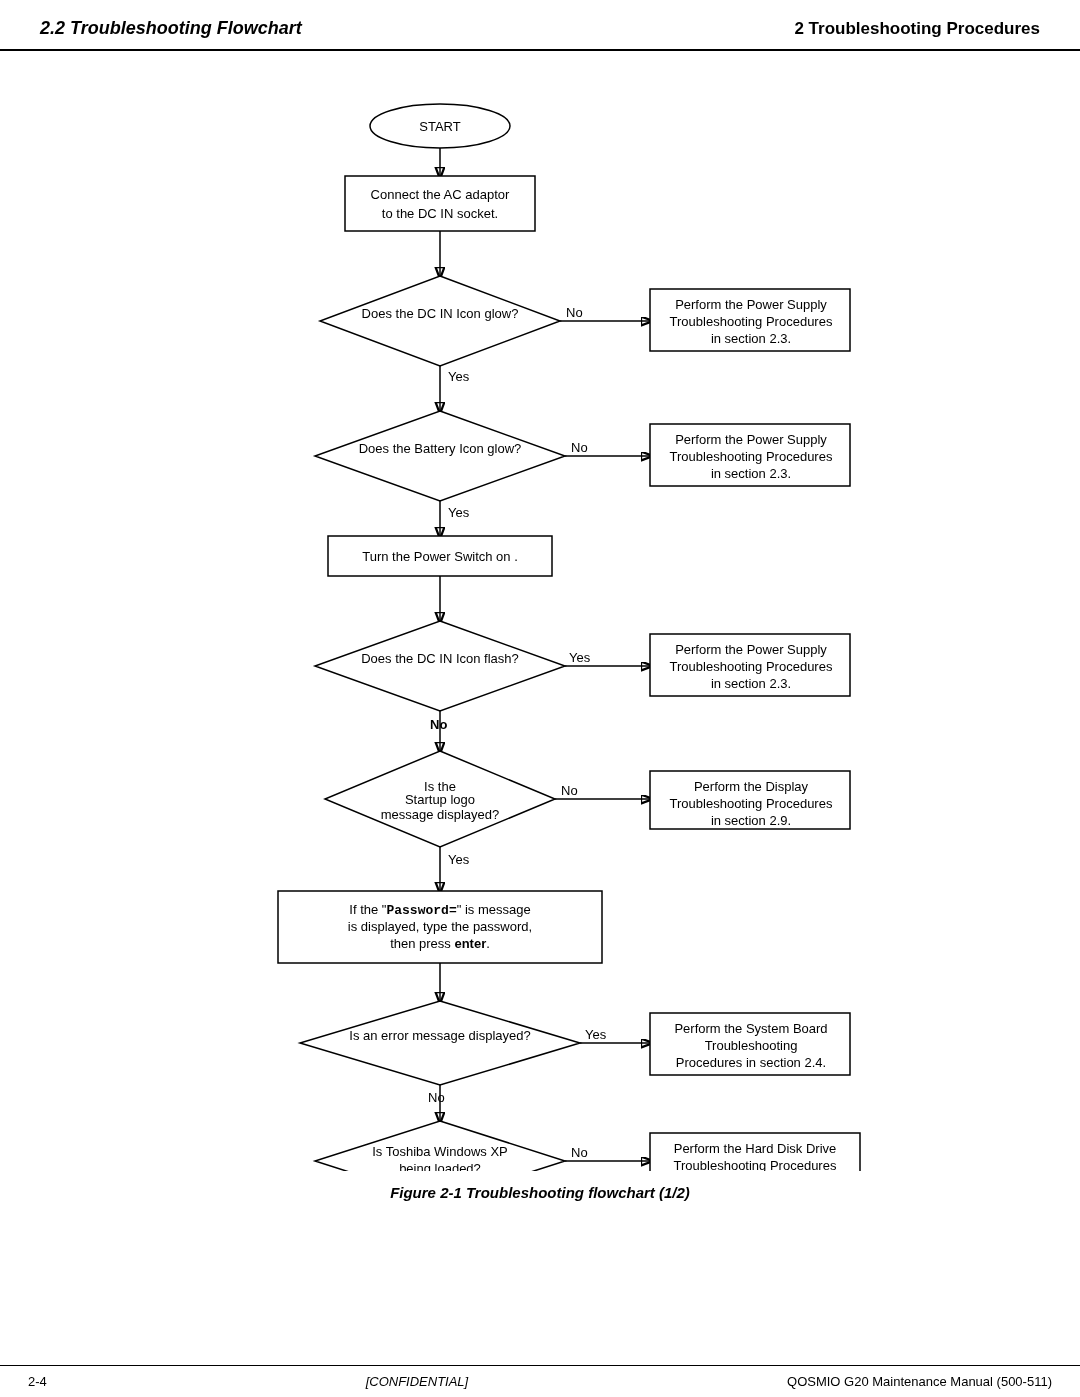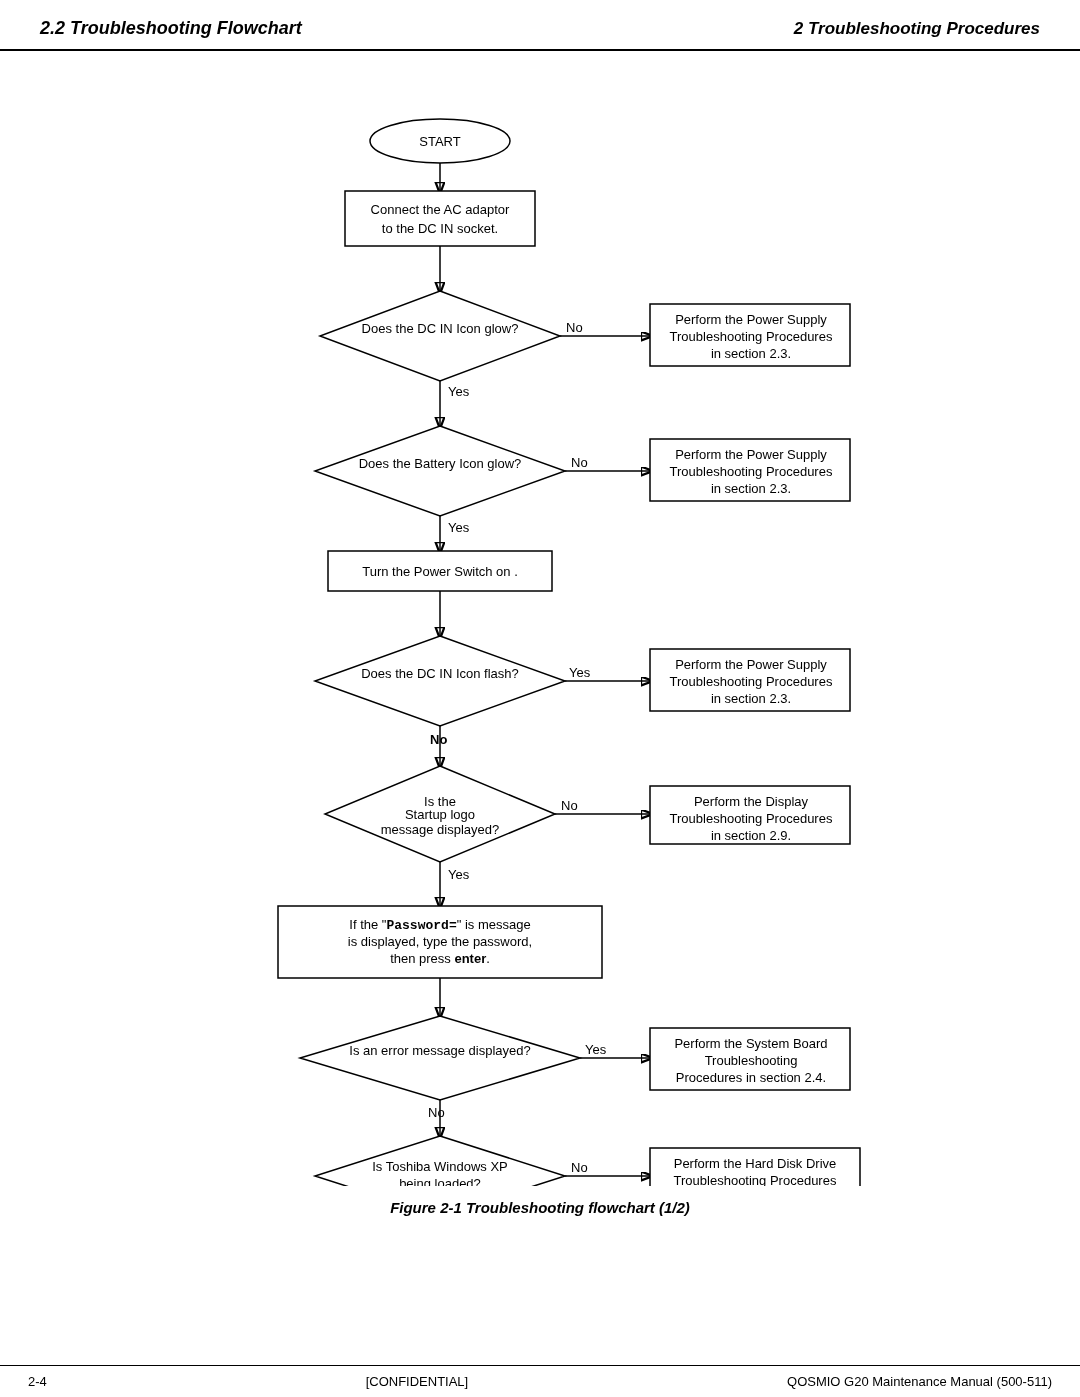--- a/index.html
+++ b/index.html
@@ -21,28 +21,27 @@
       align-items: flex-end;
       padding: 18px 40px 10px 40px;
       border-bottom: 2px solid #000;
     }
     .header-left {
       font-style: italic;
       font-weight: bold;
       font-size: 18px;
     }
     .header-right {
-      font-style: italic;
       font-weight: bold;
       font-size: 17px;
     }
 
     
     .main-content {
-      padding: 35px 40px;
+      padding: 20px 40px;
       display: flex;
       flex-direction: column;
       align-items: center;
     }
 
     
     .flowchart-container {
       width: 900px;
       position: relative;
       margin: 0 auto;
@@ -218,15 +217,15 @@
       <text x="350" y="1184" text-anchor="middle" font-size="14">1</text>
 
     </svg>
   </div>
 
   <div class="figure-caption">Figure 2-1  Troubleshooting flowchart (1/2)</div>
 </div>
 
 <div class="footer">
   <span>2-4</span>
-  <span style="">[CONFIDENTIAL]</span>
+  <span style="font-style:italic;">[CONFIDENTIAL]</span>
   <span>QOSMIO G20 Maintenance Manual (500-511)</span>
 </div>
 
 </body></html>

